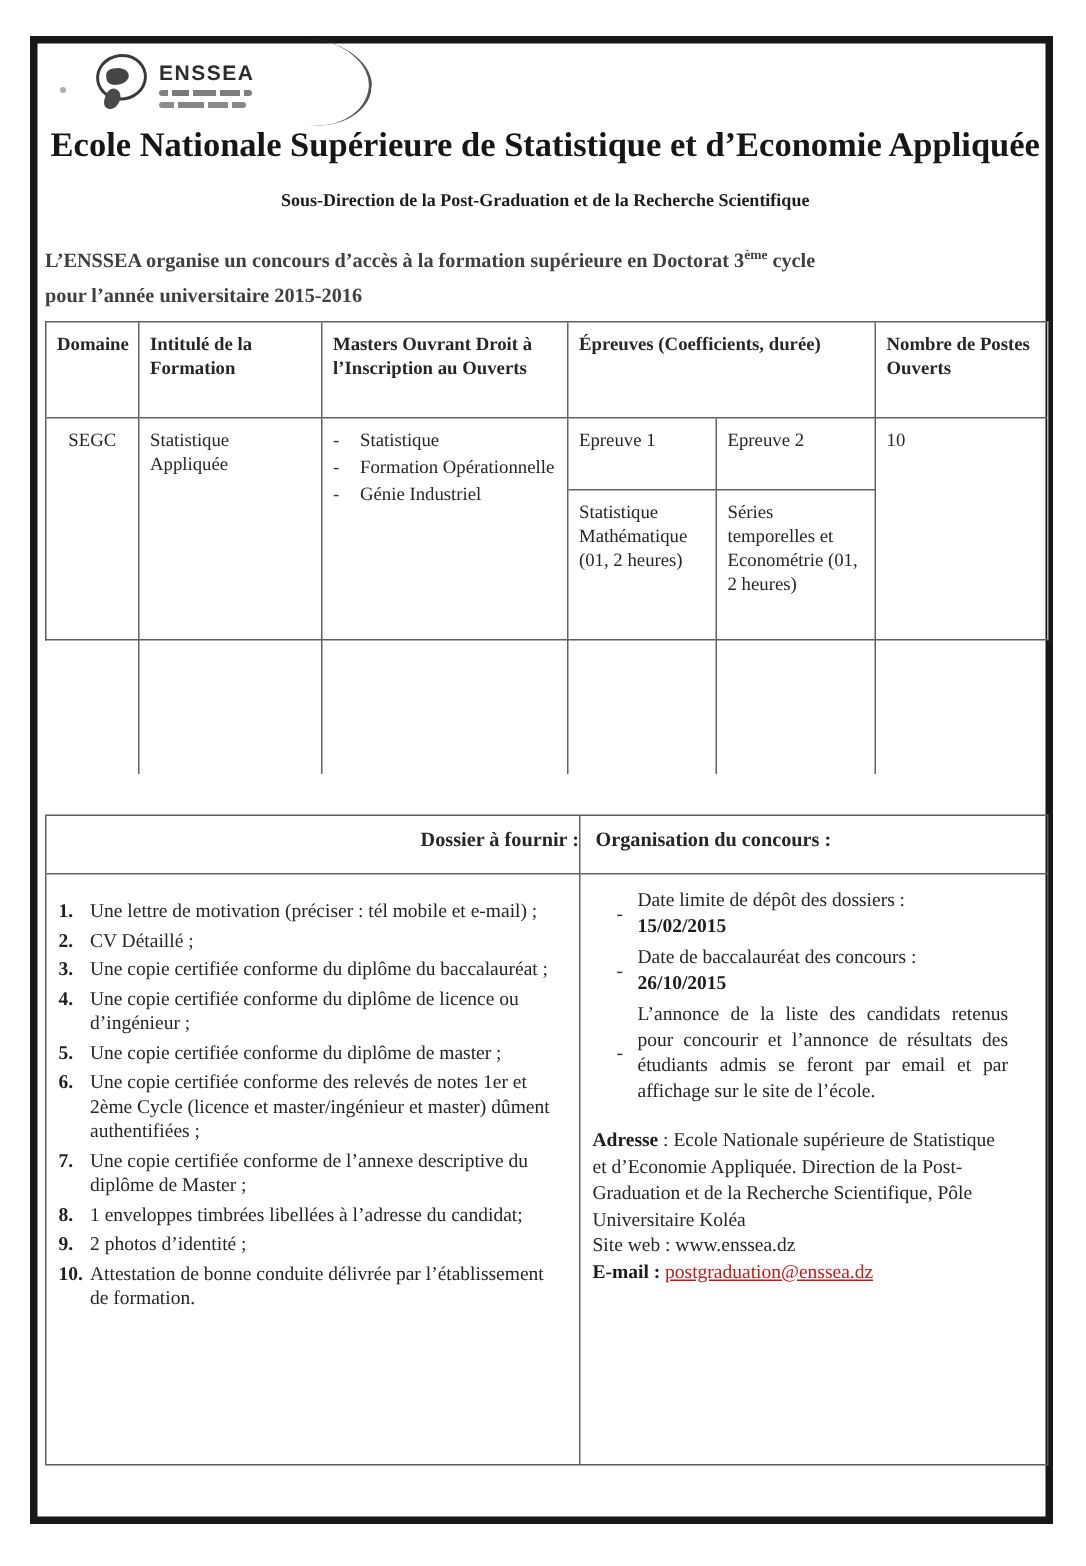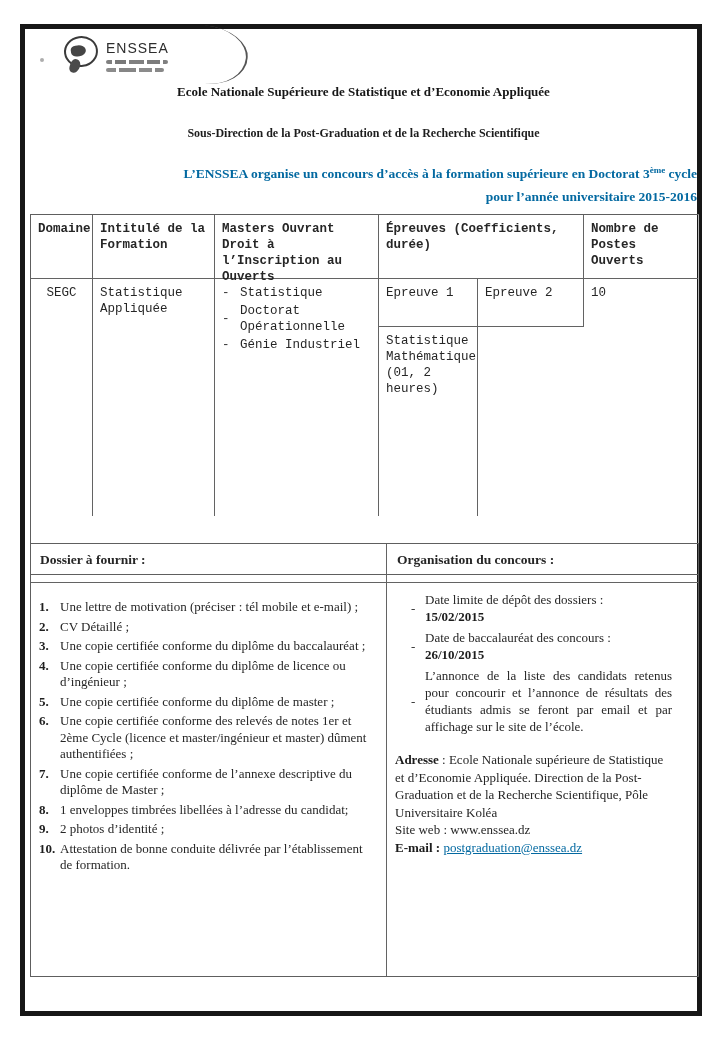--- a/index.html
+++ b/index.html
@@ -26,55 +26,55 @@
     content:"";position:absolute;left:2px;top:20px;width:10px;height:14px;background:#4a4a4a;
     border-radius:50% 50% 60% 40%;transform:rotate(25deg);
   }
   .logo-arc{
     position:absolute;left:120px;top:-4px;width:70px;height:58px;
     border:0;border-right:2px solid #555;border-radius:0 70% 60% 0/0 55% 55% 0;
     transform:rotate(6deg);
   }
   .logo-text{
     position:absolute;left:50px;top:10px;font-family:"Liberation Sans","DejaVu Sans",sans-serif;
-    font-weight:normal;font-size:14px;letter-spacing:1px;color:#2d2d2d;
+    font-weight:bold;font-size:14px;letter-spacing:1px;color:#2d2d2d;
   }
   .arabic{
     position:absolute;left:50px;top:28px;width:62px;height:10px;
     background:
       linear-gradient(90deg,#555 0 6px,transparent 6px 9px,#4c4c4c 9px 20px,transparent 20px 23px,#555 23px 38px,transparent 38px 41px,#505050 41px 54px,transparent 54px 57px,#555 57px 62px);
     opacity:.75;border-radius:2px;height:4px;margin-top:2px;
   }
   .arabic2{
     position:absolute;left:50px;top:38px;width:58px;height:4px;
     background:
       linear-gradient(90deg,#5a5a5a 0 10px,transparent 10px 13px,#525252 13px 30px,transparent 30px 33px,#5a5a5a 33px 46px,transparent 46px 49px,#555 49px 58px);
     opacity:.7;border-radius:2px;
   }
   .speckle{position:absolute;left:40px;top:58px;width:4px;height:4px;background:#777;border-radius:50%;opacity:.6;}
   
   .title{
     position:absolute;left:30px;top:84px;width:667px;text-align:center;
-    font-size:13px;font-weight:bold;color:#161616;
+    font-size:23px;font-weight:bold;color:#161616;
   }
   .subtitle{
     position:absolute;left:30px;top:126px;width:667px;text-align:center;
     font-size:12px;font-weight:bold;color:#1d1d1d;
   }
   .announce{
-    position:absolute;left:30px;top:158px;width:667px;text-align:right;
-    font-size:13.5px;font-weight:bold;color:#0369a1;line-height:23px;
+    position:absolute;left:30px;top:158px;width:667px;text-align:left;
+    font-size:13.5px;font-weight:bold;color:#404040;line-height:23px;
   }
   .sup{vertical-align:super;font-size:9px;}
   
   .t1{
-    position:absolute;left:30px;top:214px;width:669px;height:361px;box-sizing:border-box;
+    position:absolute;left:30px;top:214px;width:669px;height:213px;box-sizing:border-box;
     display:grid;grid-template-columns:62px 122px 164px 99px 106px 114px;
     grid-template-rows:64px 48px 189px;
-    border:1px solid #5e5e5e;border-right-color:#b5b5b5;font-size:12.5px;font-family:Liberation Mono, monospace;
+    border:1px solid #5e5e5e;border-right-color:#b5b5b5;font-size:12.5px;
   }
   .t1 > div{box-sizing:border-box;padding:6px 7px;line-height:16px;color:#262626;}
   .hd{font-weight:bold;color:#1e1e1e;}
   .br{border-right:1px solid #636363;}
   .bb{border-bottom:1px solid #636363;}
   .c-dom-h{grid-column:1;grid-row:1;}
   .c-int-h{grid-column:2;grid-row:1;}
   .c-mas-h{grid-column:3;grid-row:1;}
   .c-epr-h{grid-column:4/6;grid-row:1;}
   .c-pos-h{grid-column:6;grid-row:1;padding-left:9px;}
@@ -88,36 +88,36 @@
   .c-ep2{grid-column:5;grid-row:3;padding-top:16px;line-height:18px;}
   .m-item{display:flex;margin-bottom:2px;align-items:center;}
   .m-item:before{content:"-";width:18px;flex:none;color:#333;}
   
   .t2{
     position:absolute;left:30px;top:543px;width:669px;height:434px;box-sizing:border-box;
     display:grid;grid-template-columns:356px 311px;grid-template-rows:39px 393px;
     border:1px solid #5e5e5e;font-size:13px;
   }
   .t2 > div{box-sizing:border-box;color:#262626;}
-  .d-h{grid-column:1;grid-row:1;padding:8px 0 0 9px;font-weight:bold;font-size:13.5px;}
+  .d-h{grid-column:1;grid-row:1;padding:8px 0 0 9px;font-weight:bold;font-size:13.5px;text-align:right;}
   .o-h{grid-column:2;grid-row:1;padding:8px 0 0 10px;font-weight:bold;font-size:13.5px;}
   .d-b{grid-column:1;grid-row:2;padding:16px 8px 0 8px;}
   .o-b{grid-column:2;grid-row:2;padding:8px 26px 0 8px;}
   .doss-item{display:flex;margin-bottom:3px;line-height:16.5px;}
   .doss-num{width:21px;flex:none;font-weight:bold;color:#1f1f1f;}
   .doss-text{flex:1;}
   .org-item{display:flex;margin-bottom:4px;line-height:17px;align-items:center;}
   .org-item:before{content:"-";width:14px;flex:none;padding-left:4px;color:#333;}
   .org-list{margin-left:12px;}
   .org-text{flex:1;}
   .org-text.just{text-align:justify;}
   .org-bold{display:block;font-weight:bold;color:#1c1c1c;}
   .addr{margin-top:16px;line-height:17.5px;}
   .b{font-weight:bold;color:#1c1c1c;}
-  .email-link{text-decoration:underline;color:#0369a1;}
+  .email-link{text-decoration:underline;color:#b91c1c;}
   
   .footer{
     position:absolute;left:244px;top:1058px;background:#737373;padding:0 12px;
     font-weight:bold;font-size:15.5px;color:#1a1a30;line-height:26px;z-index:5;
   }
 </style>
 </head>
 <body>
 
 <div class="frame"></div>
@@ -145,30 +145,31 @@
   <div class="hd br bb c-epr-h">Épreuves (Coefficients, durée)</div>
   <div class="hd bb c-pos-h">Nombre de Postes Ouverts</div>
 
   <div class="br c-dom">SEGC</div>
   <div class="br c-int">Statistique Appliquée</div>
   <div class="br c-mas">
     <div class="m-item">
         <span class="doss-text">Statistique</span>
       </div>
     <div class="m-item">
-        <span class="doss-text">Doctorat Opérationnelle</span>
+        <span class="doss-text">Formation Opérationnelle</span>
       </div>
     <div class="m-item">
         <span class="doss-text">Génie Industriel</span>
       </div>
   </div>
   <div class="br bb c-ep1l">Epreuve 1</div>
   <div class="br bb c-ep2l">Epreuve 2</div>
   <div class="c-pos">10</div>
   <div class="br c-ep1">Statistique Mathématique (01, 2 heures)</div>
+  <div class="br c-ep2">Séries temporelles et Econométrie (01, 2 heures)</div>
 </div>
 
 <div class="t2">
   <div class="d-h br bb">Dossier à fournir :</div>
   <div class="o-h bb">Organisation du concours :</div>
 
   <div class="d-b br">
     <div class="doss-item">
         <span class="doss-num">1.</span>
         <span class="doss-text">Une lettre de motivation (préciser : tél mobile et e-mail) ;</span>

